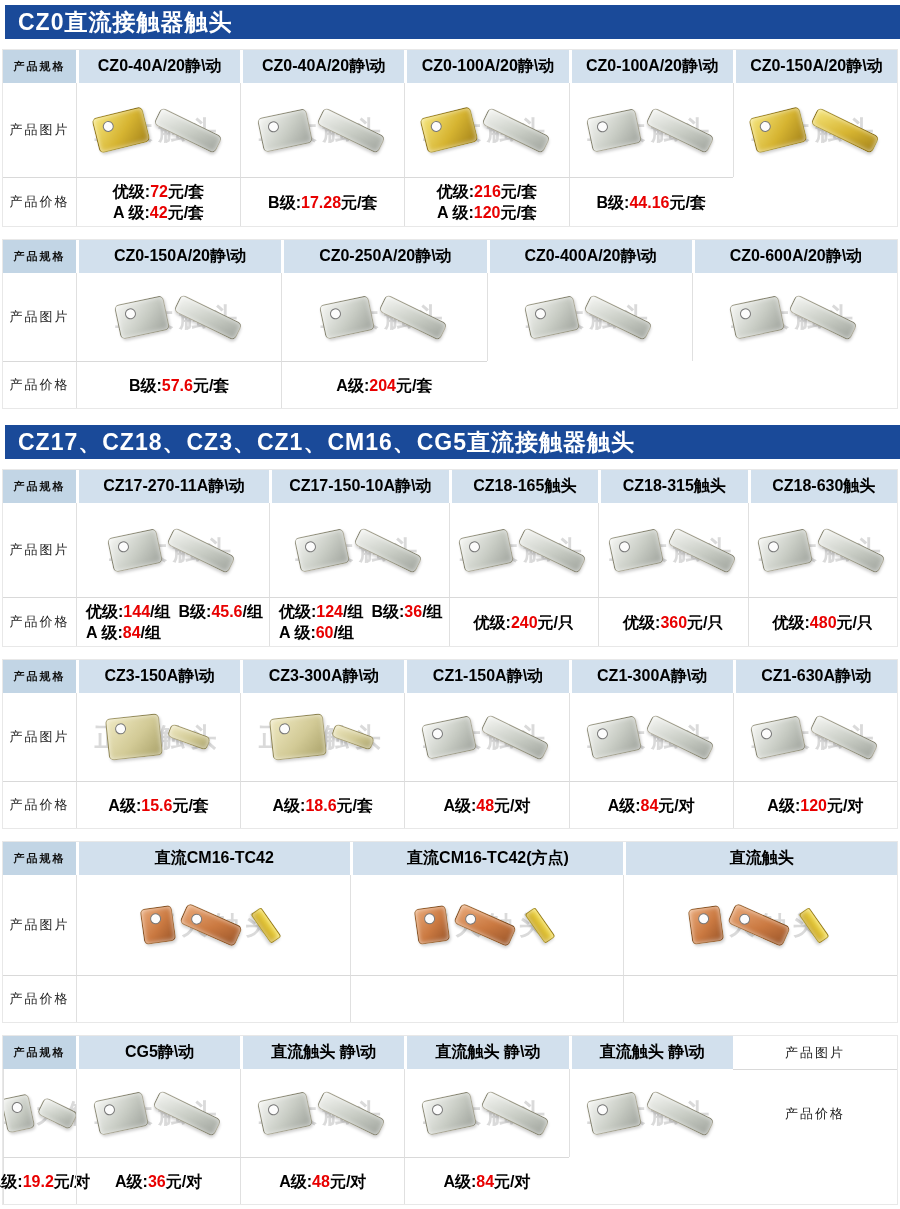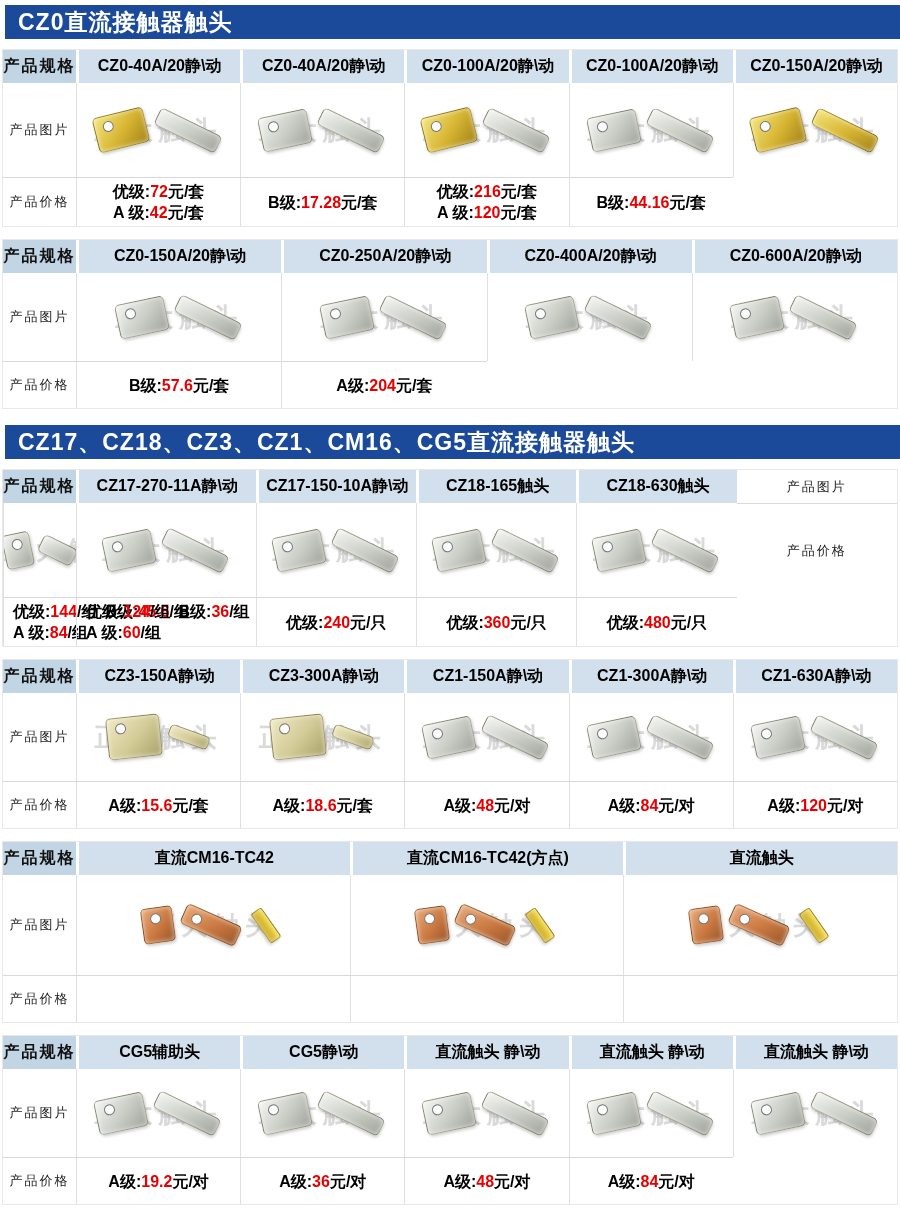--- a/index.html
+++ b/index.html
@@ -14,21 +14,21 @@
     margin:0 0 10px 5px;
   }
   .title-bar.first{margin-top:5px;}
   .title-bar.second{margin-top:16px;}
 
   .tbl{
     display:grid;margin:0 2px 12px 2px;background:#ffffff;
     border:1px solid #e8e8e8;
   }
   .spec-label{
-    background:#c2d5e5;color:#111;font-weight:bold;font-size:16px;letter-spacing:2px;
+    background:#c2d5e5;color:#111;font-weight:bold;font-size:11px;letter-spacing:2px;
     display:flex;align-items:center;justify-content:center;height:33px;
   }
   .spec{
     background:#d2e0ed;color:#000;font-weight:bold;font-size:16px;
     display:flex;align-items:center;justify-content:center;height:33px;
     border-left:3px solid #ffffff;white-space:nowrap;
   }
   .row-label{
     background:#ffffff;color:#222;font-size:13px;letter-spacing:2px;
     display:flex;align-items:center;justify-content:center;
@@ -199,20 +199,21 @@
       </div>
   </div>
   <div>
     <div class="title-bar second">CZ17、CZ18、CZ3、CZ1、CM16、CG5直流接触器触头</div>
     <div>
         <div class="tbl" style="grid-template-columns: 73px repeat(5, 1fr);">
           <div class="spec-label">产品规格</div>
           <div class="spec">CZ17-270-11A静\动</div>
           <div class="spec">CZ17-150-10A静\动</div>
           <div class="spec">CZ18-165触头</div>
+          <div class="spec">CZ18-315触头</div>
           <div class="spec">CZ18-630触头</div>
           <div class="row-label">产品图片</div>
           <div class="imgc" style="height: 94px;">
             <span class="wm">正大触头</span>
             <div class="parts">
               <span class="part silver" style="width: 48px; height: 33px; transform: rotate(-12deg);">
                 <span class="hole"></span>
               </span>
               <span class="part silver" style="width: 66px; height: 17px; transform: rotate(26deg);"></span>
             </div>
@@ -384,21 +385,20 @@
               <span class="part bolt" style="width: 34px; height: 11px; transform: rotate(55deg);"></span>
             </div>
           </div>
           <div class="row-label price-label">产品价格</div>
           <div class="price"></div>
           <div class="price"></div>
           <div class="price"></div>
         </div>
         <div class="tbl" style="grid-template-columns: 73px repeat(5, 1fr);">
           <div class="spec-label">产品规格</div>
-          <div class="spec">CG5辅助头</div>
           <div class="spec">CG5静\动</div>
           <div class="spec">直流触头 静\动</div>
           <div class="spec">直流触头 静\动</div>
           <div class="spec">直流触头 静\动</div>
           <div class="row-label">产品图片</div>
           <div class="imgc" style="height: 88px;">
             <span class="wm">正大触头</span>
             <div class="parts">
               <span class="part silver" style="width: 48px; height: 33px; transform: rotate(-12deg);">
                 <span class="hole"></span>

